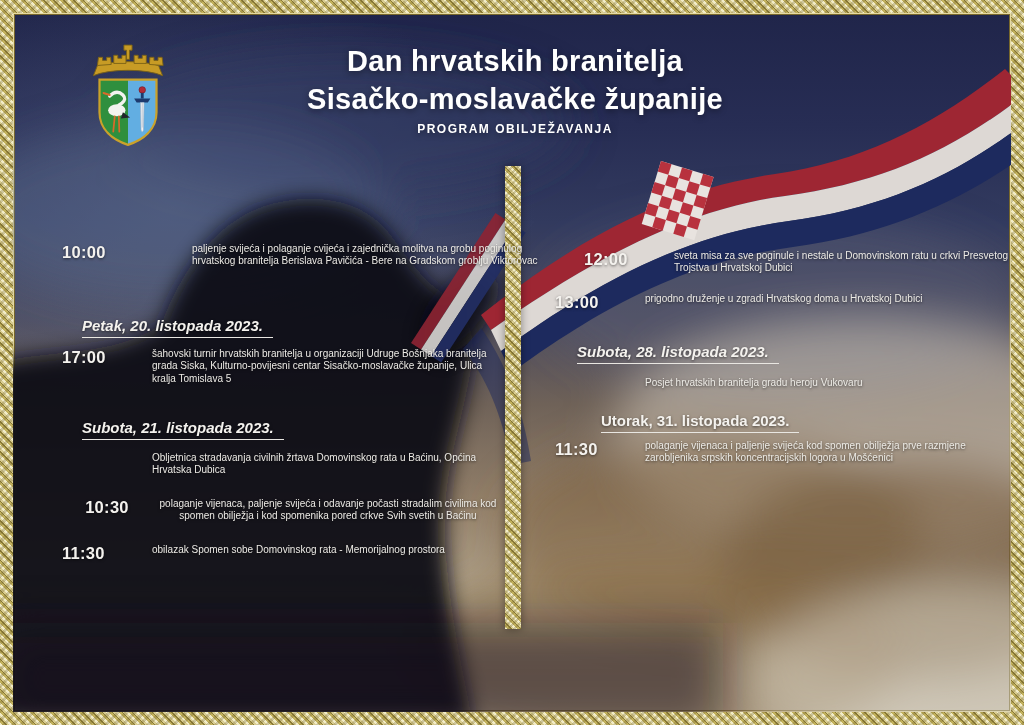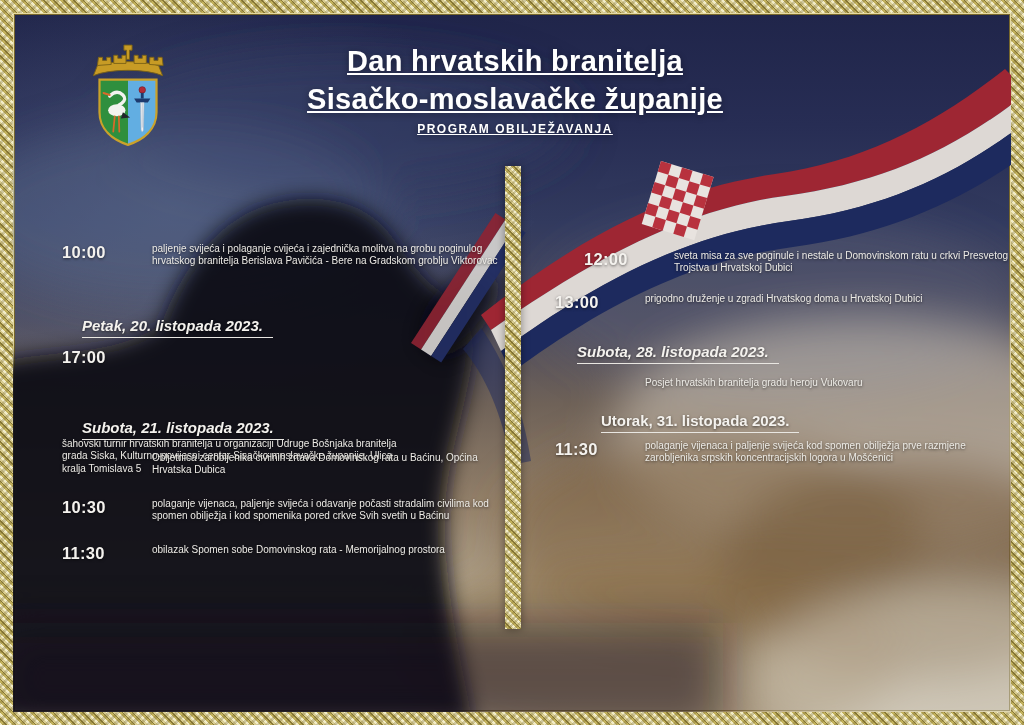--- a/index.html
+++ b/index.html
@@ -21,21 +21,21 @@
   .divider {
     position:absolute; left:492px; top:153px; width:16px; height:463px;
     background:
       repeating-linear-gradient(-45deg, rgba(110,96,40,.28) 0 2px, rgba(255,255,255,0) 2px 4px),
       repeating-linear-gradient(45deg, #f2ecc8 0 2px, #c3b25e 2px 4px, #8a7a36 4px 5px, #d9cd92 5px 7px);
     box-shadow: 0 0 8px rgba(0,0,0,.4);
   }
   .emblem { position:absolute; left:72px; top:26px; width:86px; height:114px; }
   .title-block {
     position:absolute; left:232px; top:30px; width:540px; text-align:center;
-    color:#ffffff; text-shadow:0 2px 6px rgba(0,0,0,.4);text-decoration:underline;
+    color:#ffffff; text-shadow:0 2px 6px rgba(0,0,0,.4);
   }
   .title-line  { font-size:29px; font-weight:bold; letter-spacing:.3px; line-height:1.3; }
   .subtitle    { margin-top:4px; font-size:12px; font-weight:bold; letter-spacing:1.5px; }
 
   .date-heading {
     position:absolute; font-size:15px; font-weight:bold; font-style:italic;
     color:#f4f2ee; text-shadow:0 1px 3px rgba(0,0,0,.55);
   }
   .date-heading.upright { font-style:normal; }
   .date-heading .u { display:inline-block; border-bottom:1.5px solid #e9e7e2; padding:0 10px 3px 0; }
@@ -156,38 +156,38 @@
     </svg>
 
     <div class="title-block">
       <div class="title-line">Dan hrvatskih branitelja</div>
       <div class="title-line">Sisačko-moslavačke županije</div>
       <div class="subtitle">PROGRAM OBILJEŽAVANJA</div>
     </div>
 
     <div class="divider"></div>
 
-    <div class="row" style="left:49px; top:230px;">
+    <div class="row" style="left:49px; top:230px;gap:40px;">
       <span class="time">10:00</span>
       <span class="desc">paljenje svijeća i polaganje cvijeća i zajednička molitva na grobu poginulog hrvatskog branitelja Berislava Pavičića - Bere na Gradskom groblju Viktorovac</span>
     </div>
 
     <div class="date-heading" style="left:69px; top:304px;">
       <span class="u">Petak, 20. listopada 2023.</span>
     </div>
-    <div class="row" style="left:49px; top:335px;flex-direction:column;">
+    <div class="row" style="left:49px; top:335px;">
       <span class="time">17:00</span>
       <span class="desc">šahovski turnir hrvatskih branitelja u organizaciji Udruge Bošnjaka branitelja grada Siska, Kulturno-povijesni centar Sisačko-moslavačke županije, Ulica kralja Tomislava 5</span>
     </div>
 
     <div class="date-heading" style="left:69px; top:406px;">
       <span class="u">Subota, 21. listopada 2023.</span>
     </div>
-    <span class="desc solo" style="left:139px; top:439px;">Obljetnica zarobljenika civilnih žrtava Domovinskog rata u Baćinu, Općina Hrvatska Dubica</span>
-    <div class="row" style="left:49px; top:485px;">
+    <span class="desc solo" style="left:139px; top:439px;">Obljetnica stradavanja civilnih žrtava Domovinskog rata u Baćinu, Općina Hrvatska Dubica</span>
+    <div class="row" style="left:49px; top:485px;text-align:center;">
       <span class="time">10:30</span>
       <span class="desc">polaganje vijenaca, paljenje svijeća i odavanje počasti stradalim civilima kod spomen obilježja i kod spomenika pored crkve Svih svetih u Baćinu</span>
     </div>
     <div class="row" style="left:49px; top:531px;">
       <span class="time">11:30</span>
       <span class="desc">obilazak Spomen sobe Domovinskog rata - Memorijalnog prostora</span>
     </div>
 
     <div class="row" style="left:542px; top:237px;margin-left:29px;">
       <span class="time">12:00</span>

